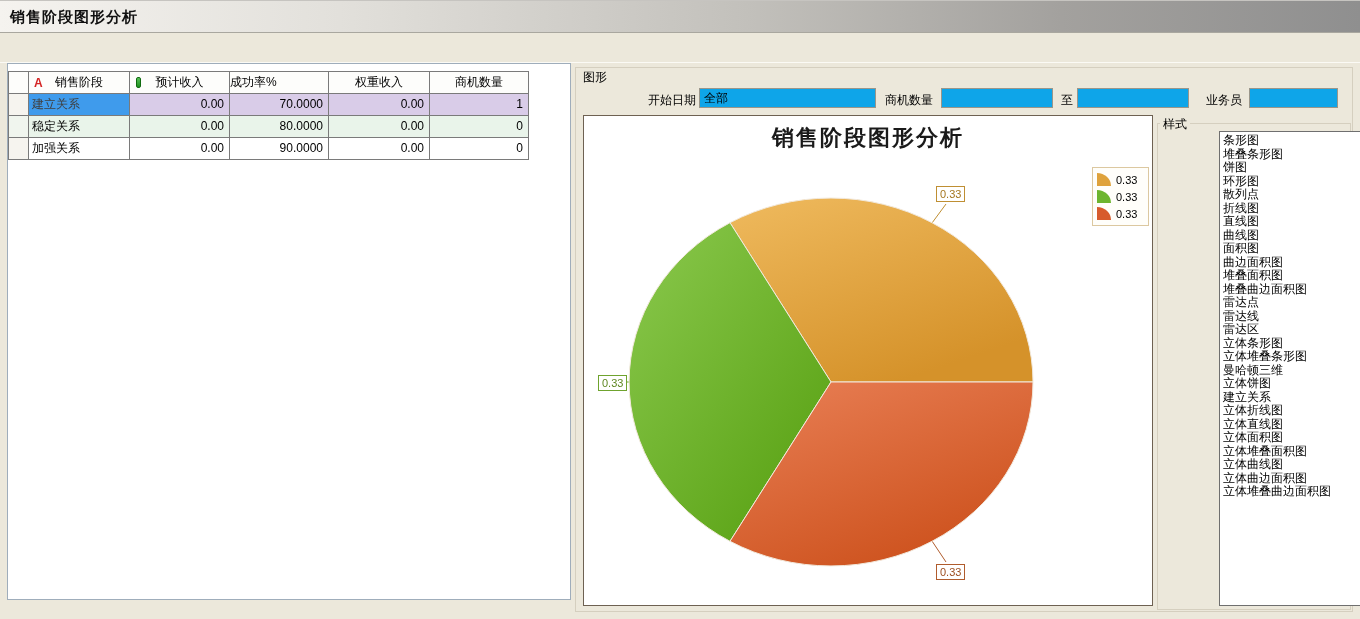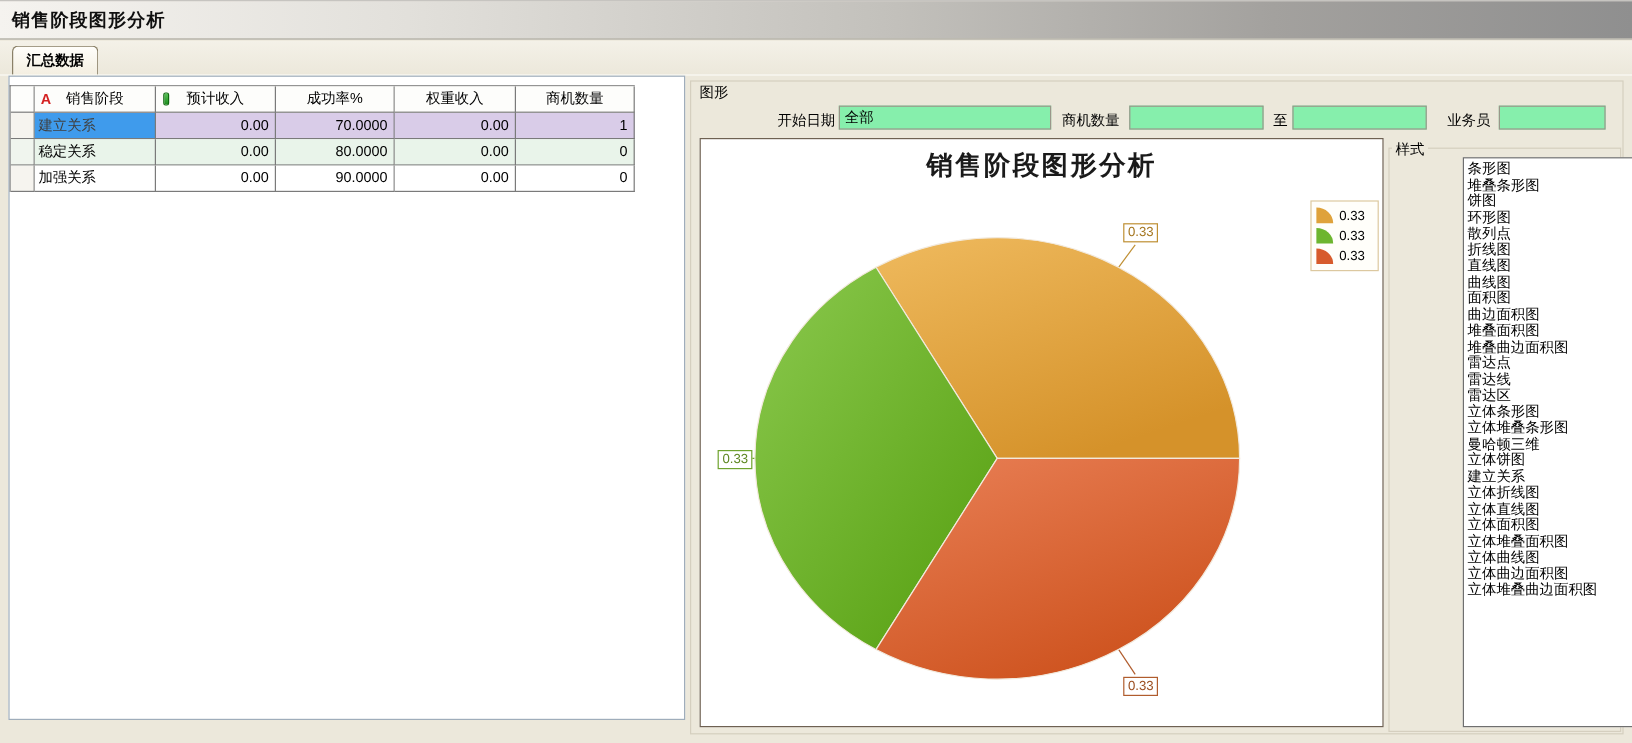--- a/index.html
+++ b/index.html
@@ -44,21 +44,21 @@
   .row-green .c-sel { background:#f0f5ee; }
   .row-white > div { background:#ffffff; }
   .row-white .c-sel { background:#f6f4ef; }
 
   
   .graph-group { position:absolute; left:575px; top:67px; width:778px; height:545px;
     border:1px solid #d5cfbf; }
   .graph-group-label { position:absolute; left:581px; top:69px; background:#ece8db; padding:0 2px; }
 
   .flabel { position:absolute; top:92px; }
-  .finput { position:absolute; top:88px; height:20px; background:#86efac; border:1px solid #9a968a;
+  .finput { position:absolute; top:88px; height:20px; background:#0ea5e9; border:1px solid #9a968a;
     font-family:Liberation Mono, monospace; font-size:12px; padding:0 4px; color:#000; }
 
   
   .chart-panel { position:absolute; left:583px; top:115px; width:570px; height:491px;
     background:#fff; border:1px solid #6e6152; }
   .chart-title { position:absolute; left:0; top:7px; width:100%; text-align:center;
     font-family:"DejaVu Serif","Liberation Serif",serif; font-weight:bold; font-size:22px; color:#1a1a1a; letter-spacing:2px; }
   .pie-svg { position:absolute; left:0; top:0; }
   .pie-label { position:absolute; background:#fff; border:1px solid; padding:0 3px; font-size:11px; line-height:14px; }
   .pl-orange { left:352px; top:70px;  border-color:#bf8f33; color:#a5761f; }
@@ -80,38 +80,35 @@
 </style>
 </head>
 <body>
 
 <div id="app">
 
   <div class="titlebar">
     <div class="ttl">销售阶段图形分析</div>
   </div>
 
-  <div class="tabstrip">
-    <div class="tab">汇总数据</div>
-  </div>
   <div class="content-topline"></div>
 
   <div class="left-panel">
     <div class="grid">
       <div class="trow hrow">
         <div class="c-sel"></div>
         <div class="c-stage">
           <span class="ico-a">A</span>
           <span class="hlbl">销售阶段</span>
         </div>
         <div class="c-num" style="text-align:center;">
           <span class="ico-bar"></span>
           <span class="hlbl">预计收入</span>
         </div>
-        <div class="c-rate" style="text-align:center;">
+        <div class="c-rate" style="text-align:left;">
           <span class="hlbl">成功率%</span>
         </div>
         <div class="c-wgt" style="text-align:center;">
           <span class="hlbl">权重收入</span>
         </div>
         <div class="c-cnt" style="text-align:center;">
           <span class="hlbl">商机数量</span>
         </div>
       </div>
 

